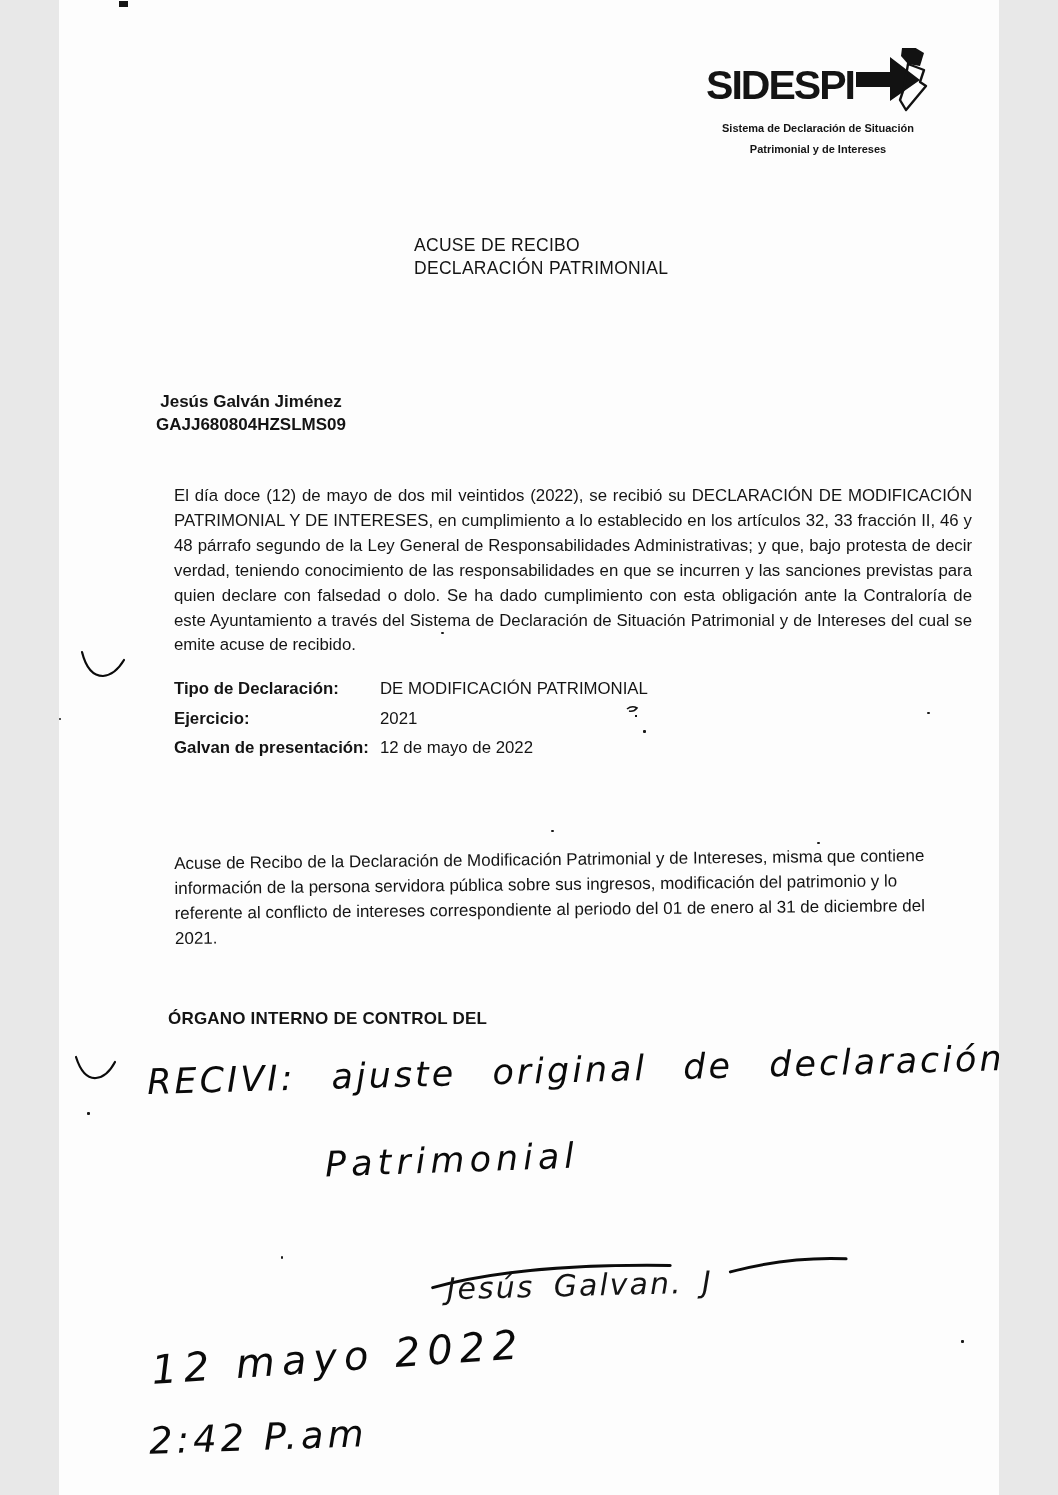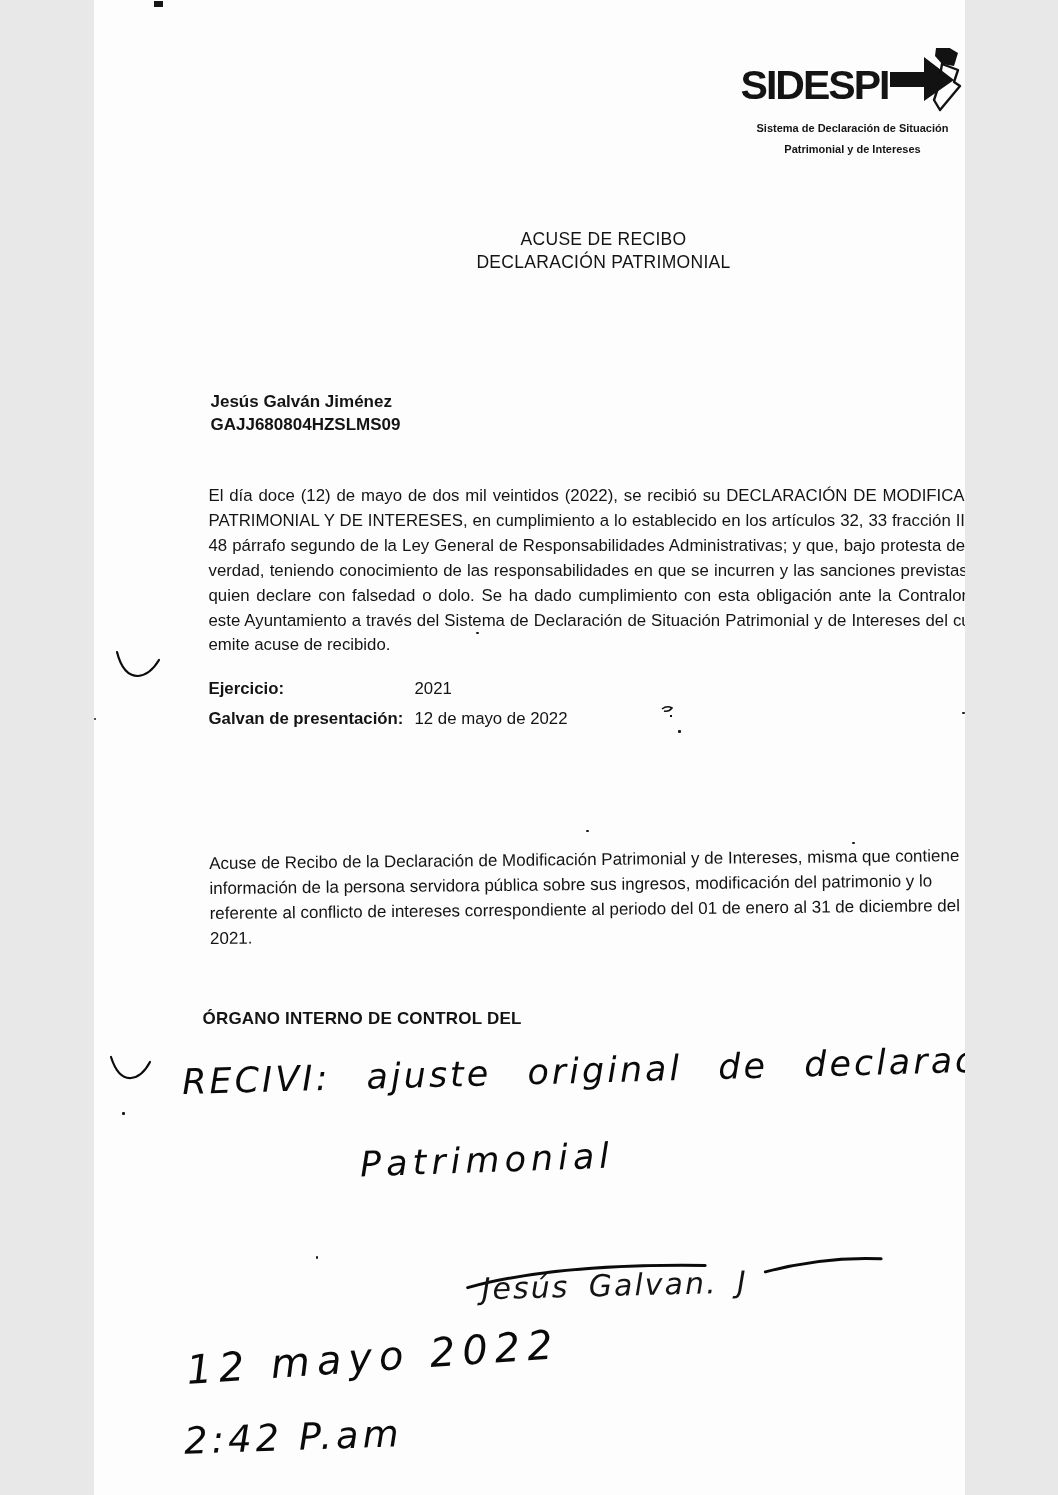--- a/index.html
+++ b/index.html
@@ -1,40 +1,40 @@
 <!DOCTYPE html>
 <html><head>
 <meta charset="utf-8">
 <style>
   html,body{margin:0;padding:0;background:#e8e8e8;}
   .page{
     position:relative;
-    width:871px;height:1495px;
+    width:940px;height:1495px;
     background:#fdfdfd;
     font-family:"Liberation Sans", sans-serif;
     color:#141414;
     overflow:hidden;
     margin:0 auto;
   }
   
   .logo{position:absolute;left:640px;top:56px;width:238px;text-align:center;}
   .logo-row{display:flex;align-items:center;justify-content:center;gap:2px;}
   .logo-brand{
     font-size:41px;font-weight:bold;letter-spacing:-2px;
     font-family:"Liberation Sans", sans-serif;
   }
   .logo-mark{width:74px;height:66px;flex:0 0 auto;margin-top:-8px;}
   .logo-tagline{font-size:11px;font-weight:bold;line-height:13px;margin-top:8px;letter-spacing:0px;}
   
   .doc-title{
-    position:absolute;left:355px;top:228px;width:310px;
-    text-align:center;font-size:17.5px;line-height:23px;letter-spacing:0.3px;
+    position:absolute;left:355px;top:234px;width:310px;
+    font-size:17.5px;line-height:23px;letter-spacing:0.3px;
   }
   
-  .declarant{position:absolute;left:117px;top:390px;font-weight:bold;font-size:17px;line-height:23px;}
+  .declarant{position:absolute;left:97px;top:390px;font-weight:bold;font-size:17px;line-height:23px;text-align:center;}
   
   .para1{
     position:absolute;left:115px;top:456px;width:798px;
     font-size:16.8px;line-height:24.9px;text-align:justify;margin-top:28px;
   }
   .para2{
     position:absolute;left:115px;top:851px;width:795px;
     font-size:17px;line-height:25px;
     transform:rotate(-0.6deg);transform-origin:left top;
   }
@@ -101,20 +101,24 @@
   </div>
 
   <div class="para1">El día doce (12) de mayo de dos mil veintidos (2022), se recibió su DECLARACIÓN DE MODIFICACIÓN PATRIMONIAL Y DE INTERESES, en cumplimiento a lo establecido en los artículos 32, 33 fracción II, 46 y 48 párrafo segundo de la Ley General de Responsabilidades Administrativas; y que, bajo protesta de decir verdad, teniendo conocimiento de las responsabilidades en que se incurren y las sanciones previstas para quien declare con falsedad o dolo. Se ha dado cumplimiento con esta obligación ante la Contraloría de este Ayuntamiento a través del Sistema de Declaración de Situación Patrimonial y de Intereses del cual se emite acuse de recibido.</div>
 
   <svg class="pen-curve" style="left:20px;top:648px;" width="48" height="34" xmlns="http://www.w3.org/2000/svg">
     <path d="M3,4 Q9,28 24,28 Q36,27 45,12" fill="none" stroke="#0b0b0b" stroke-width="2.2" stroke-linecap="round"></path>
   </svg>
 
   <div class="fields">
     <div class="field-row">
+      <span class="field-label">Tipo de Declaración:</span>
+      <span class="field-value">DE MODIFICACIÓN PATRIMONIAL</span>
+    </div>
+    <div class="field-row">
       <span class="field-label">Ejercicio:</span>
       <span class="field-value">2021</span>
     </div>
     <div class="field-row">
       <span class="field-label">Galvan de presentación:</span>
       <span class="field-value">12 de mayo de 2022</span>
     </div>
   </div>
 
   <div class="para2">Acuse de Recibo de la Declaración de Modificación Patrimonial y de Intereses, misma que contiene información de la persona servidora pública sobre sus ingresos, modificación del patrimonio y lo referente al conflicto de intereses correspondiente al periodo del 01 de enero al 31 de diciembre del 2021.</div>

